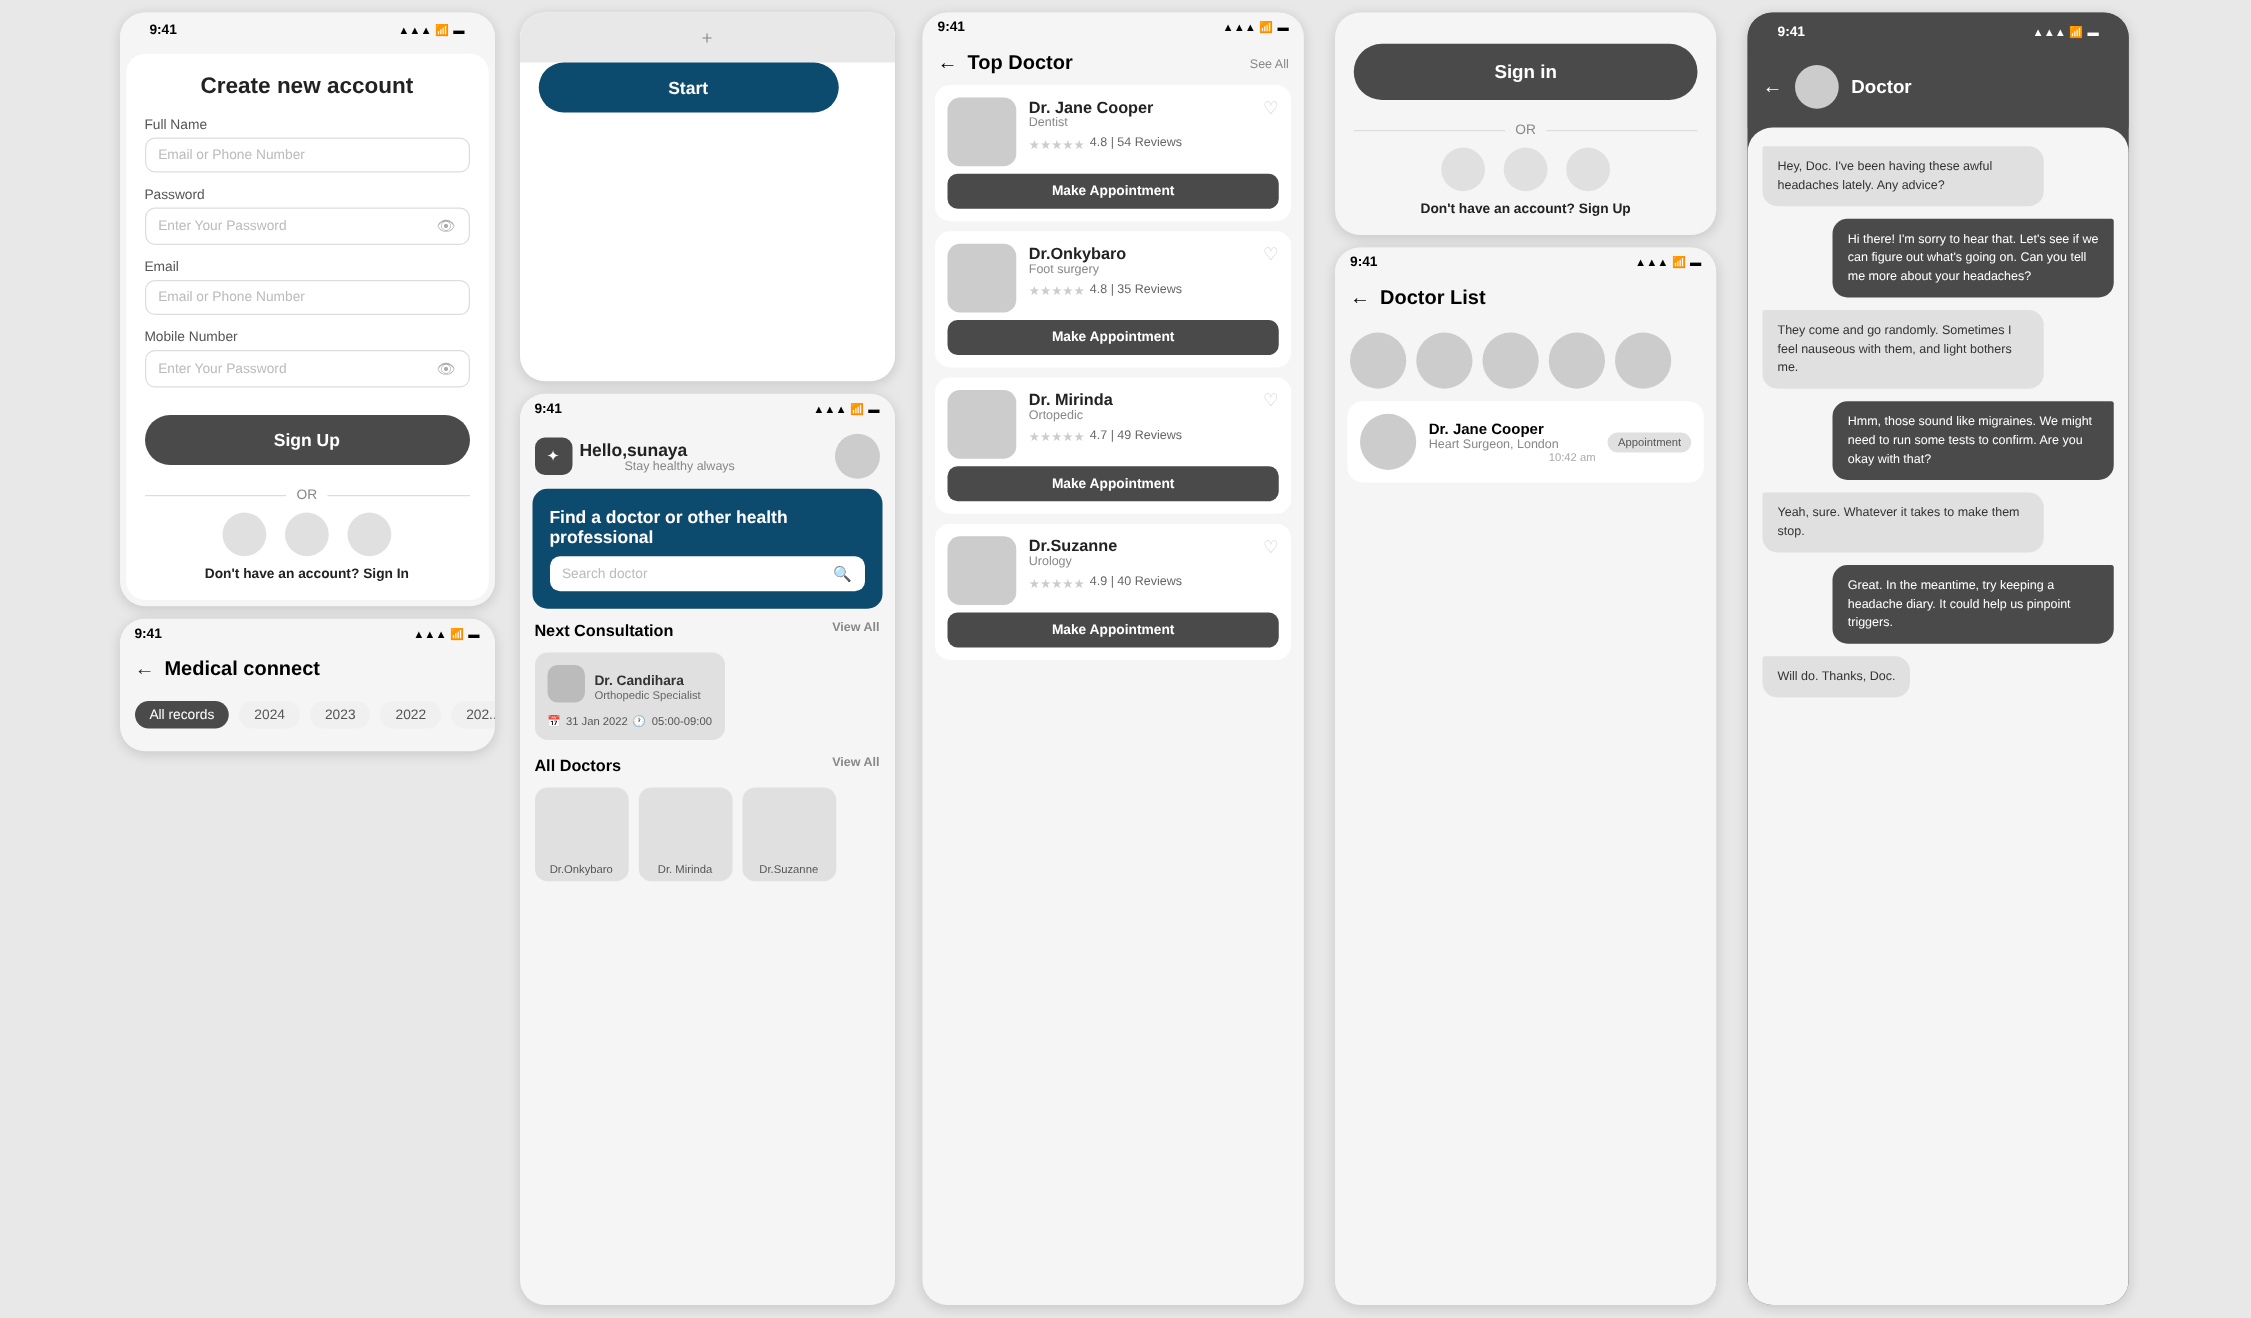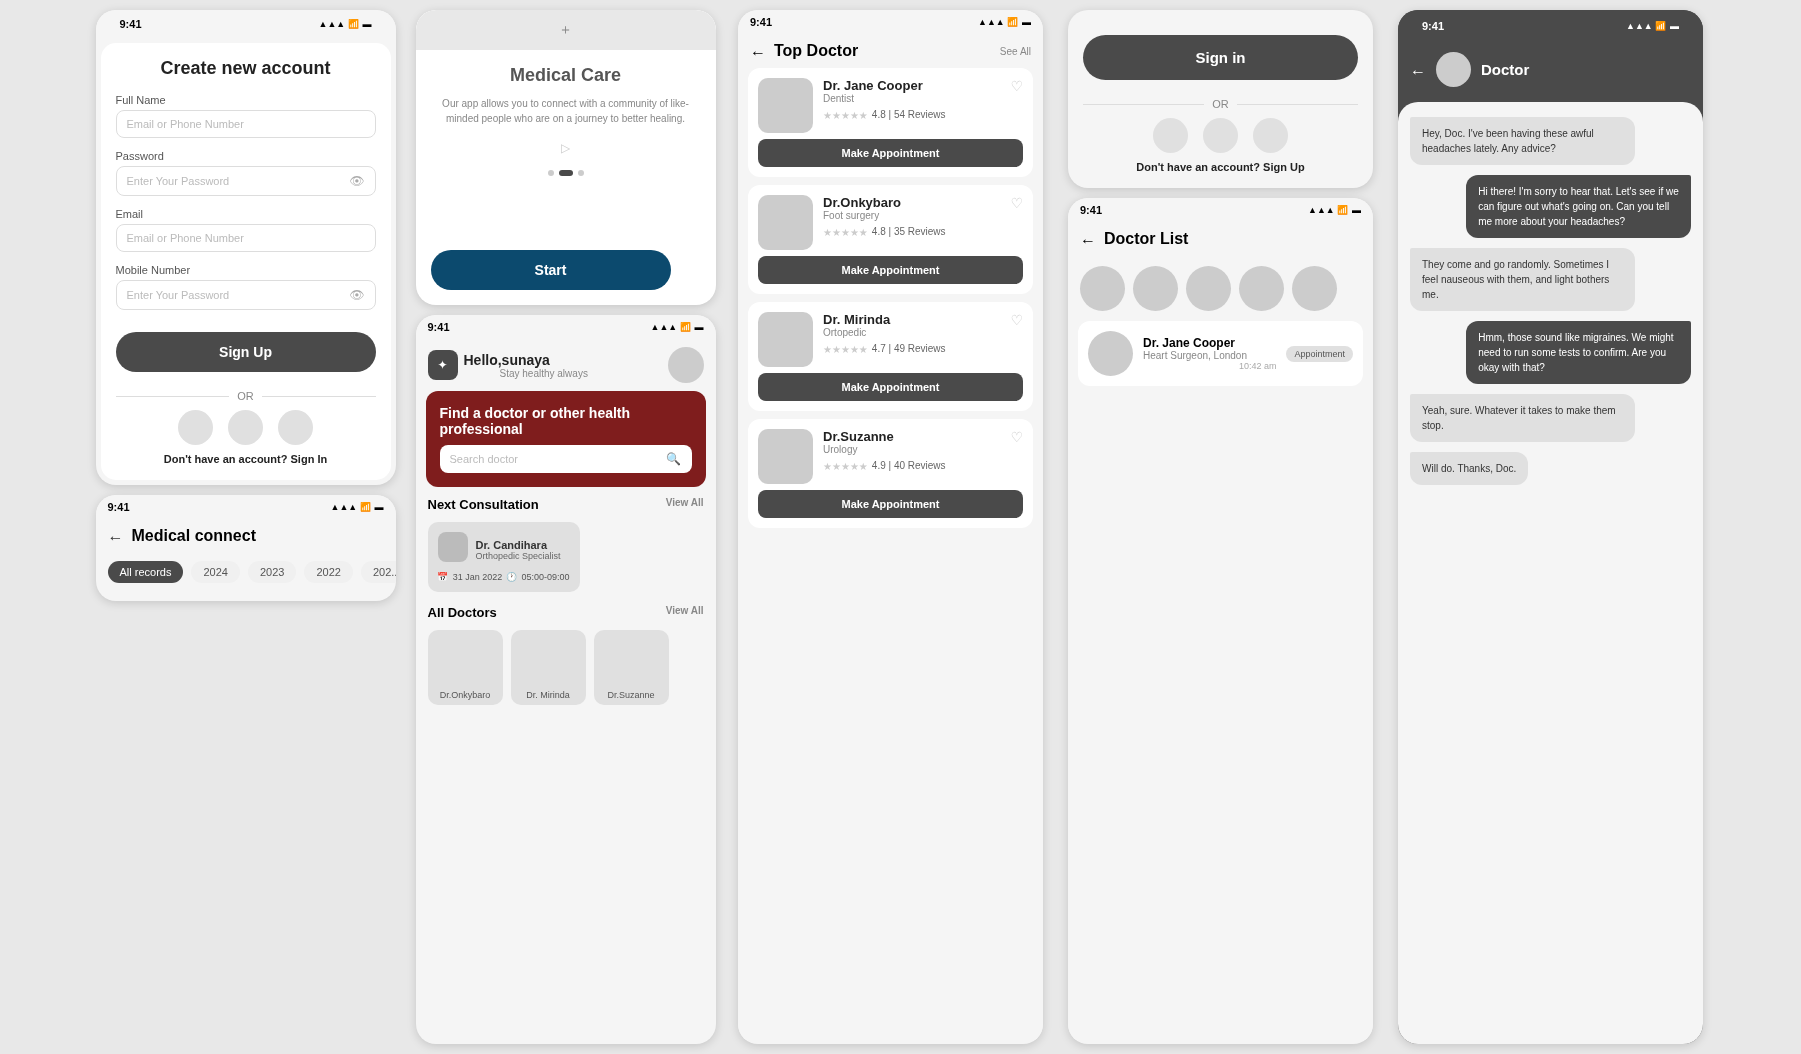--- a/index.html
+++ b/index.html
@@ -204,21 +204,21 @@
     .home-header {
       display: flex;
       justify-content: space-between;
       align-items: center;
       padding: 8px 12px;
     }
     .hello-name { font-size: 14px; font-weight: 700; color: #222; }
     .stay-healthy { font-size: 10px; color: #888; padding-left: 36px; }
     .avatar-circle { width: 36px; height: 36px; border-radius: 50%; background: #ccc; }
     .search-section {
-      background: #7f1d1d;
+      background: #0c4a6e;
       margin: 0 10px;
       border-radius: 12px;
       padding: 14px;
       color: #fff;
     }
     .search-title { font-size: 14px; font-weight: 700; margin-bottom: 8px; }
     .search-box {
       background: #fff;
       border-radius: 8px;
       padding: 7px 10px;
@@ -511,32 +511,20 @@
     </div>
   </div>
 </div>
 
 <div class="phone-column column-center-left">
 
   <div class="phone-screen screen-onboarding" style="width:300px; height:295px; display:flex; flex-direction:column;">
     <div style="background:#e8e8e8; height:40px; border-radius:20px 20px 0 0; display:flex; align-items:center; justify-content:center;">
       <span style="font-size:14px; color:#888;">＋</span>
     </div>
-    <div class="onboarding-content">
-      <h2 class="onboarding-title">Medical Care</h2>
-      <p class="onboarding-desc">Our app allows you to connect with a community of like-minded people who are on a journey to better healing.</p>
-      <div style="display:flex;align-items:center;gap:4px;margin-bottom:5px;">
-        <span style="font-size:12px;color:#ccc;">▷</span>
-      </div>
-      <div class="dots-indicator">
-        <div class="dot"></div>
-        <div class="dot active"></div>
-        <div class="dot"></div>
-      </div>
-    </div>
     <div style="padding: 0 15px 15px;">
       <button class="start-btn">Start</button>
     </div>
   </div>
 
   <div class="phone-screen screen-home" style="width:300px; flex:1; overflow:hidden;">
     <div class="status-bar" style="padding: 6px 12px; background:#f5f5f5;">
       <span class="time">9:41</span>
       <div class="status-icons">
         <span>▲▲▲</span>
@@ -771,16 +759,17 @@
       <span style="color:#fff;font-size:16px;">←</span>
       <div class="chat-avatar"></div>
       <span class="chat-name">Doctor</span>
     </div>
     <div class="chat-body">
       <div class="chat-bubble bubble-left">Hey, Doc. I've been having these awful headaches lately. Any advice?</div>
       <div class="chat-bubble bubble-right">Hi there! I'm sorry to hear that. Let's see if we can figure out what's going on. Can you tell me more about your headaches?</div>
       <div class="chat-bubble bubble-left">They come and go randomly. Sometimes I feel nauseous with them, and light bothers me.</div>
       <div class="chat-bubble bubble-right">Hmm, those sound like migraines. We might need to run some tests to confirm. Are you okay with that?</div>
       <div class="chat-bubble bubble-left">Yeah, sure. Whatever it takes to make them stop.</div>
+      <div class="chat-bubble bubble-right">Great. In the meantime, try keeping a headache diary. It could help us pinpoint triggers.</div>
       <div class="chat-bubble bubble-left">Will do. Thanks, Doc.</div>
     </div>
   </div>
 </div>
 
 </body></html>

